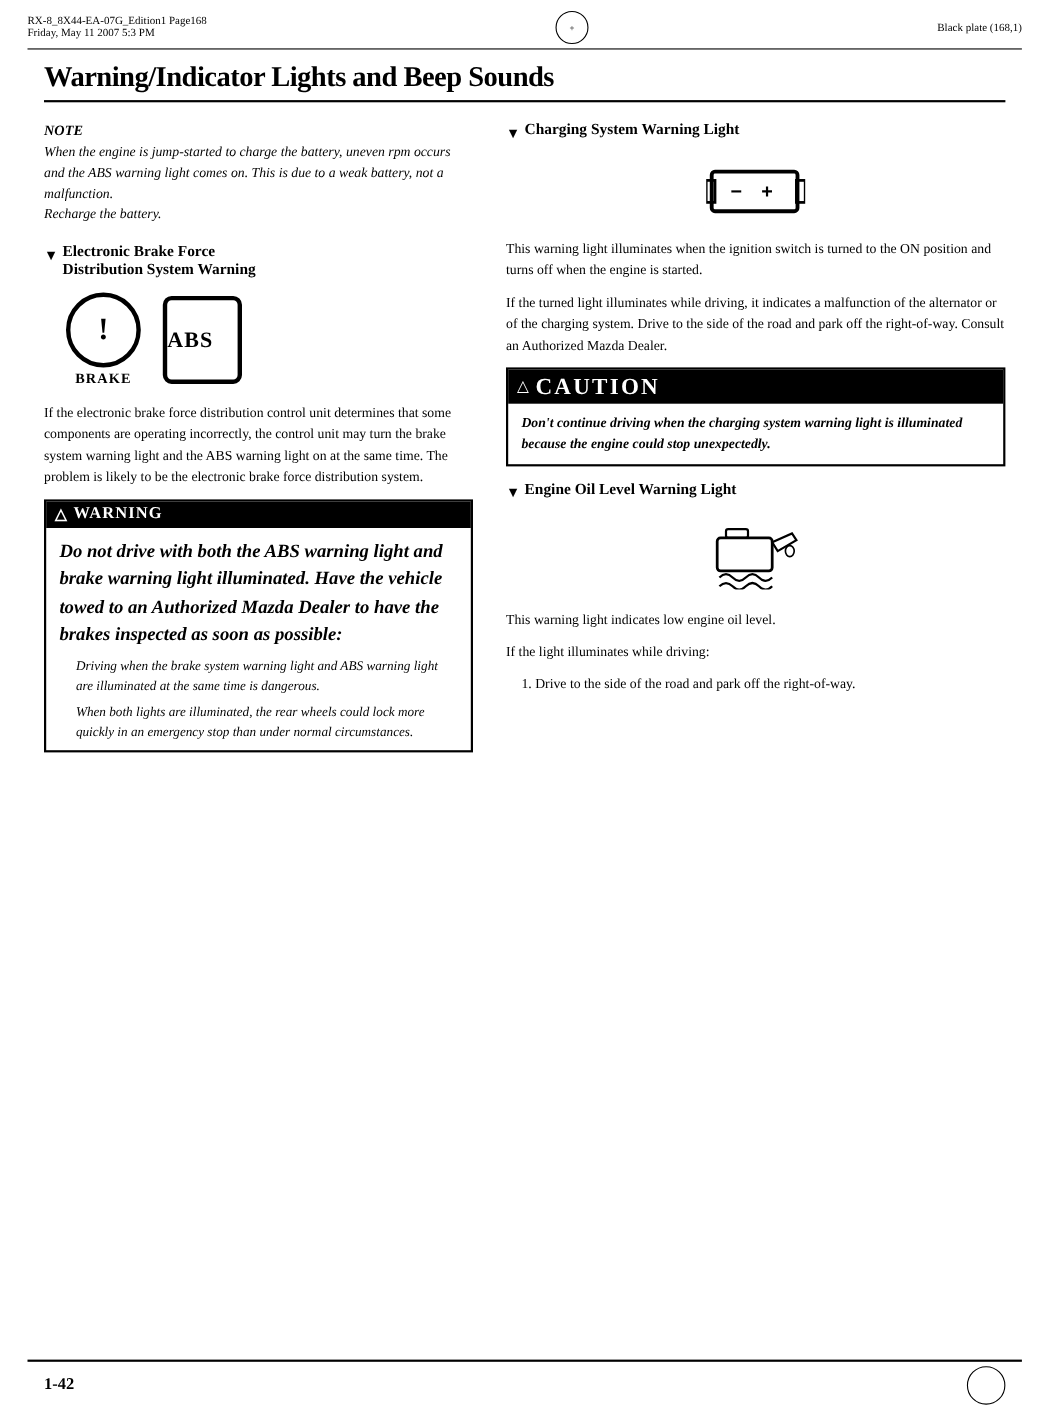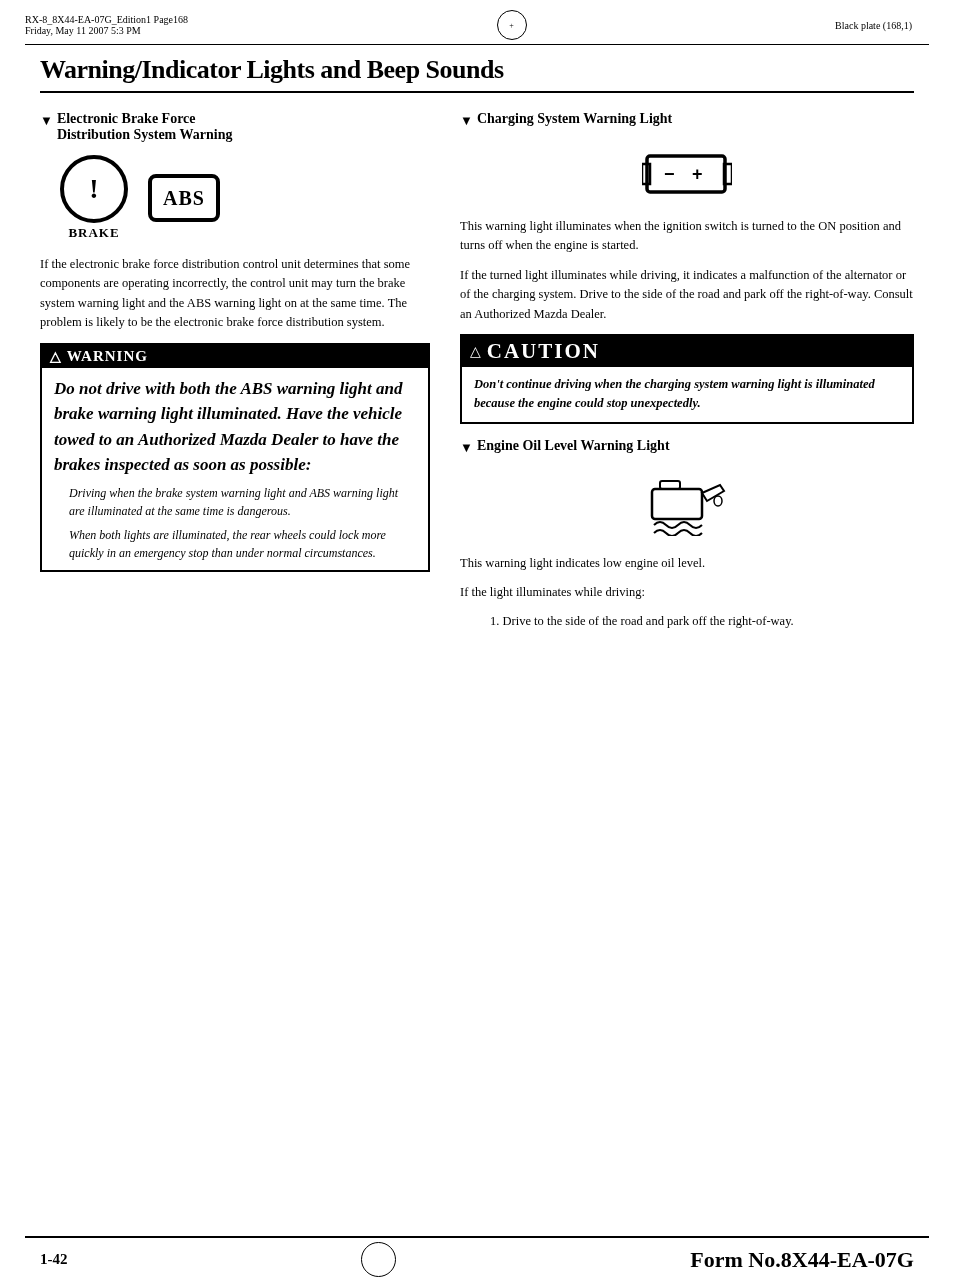--- a/index.html
+++ b/index.html
@@ -35,21 +35,21 @@
       border-radius: 50%;
       display: flex;
       align-items: center;
       justify-content: center;
       margin: 0 auto;
       font-size: 8px;
     }
     .header-top-row {
       display: flex;
       justify-content: space-between;
-      padding: 10px 42px 0 25px;
+      padding: 10px 25px 0 25px;
       align-items: center;
     }
     .header-top-center {
       display: flex;
       flex-direction: column;
       align-items: center;
     }
 
     
     .content-area {
@@ -151,26 +151,25 @@
     }
     .brake-label {
       font-size: 13px;
       font-weight: bold;
       letter-spacing: 1px;
     }
 
     
     .abs-icon-wrap {
       width: 72px;
-      height: 48px;
+      height: 80px;
       border: 4px solid #000;
       border-radius: 8px;
       display: flex;
       align-items: center;
-      justify-content: center;
     }
     .abs-text {
       font-size: 20px;
       font-weight: bold;
       letter-spacing: 1px;
     }
 
     
     .body-text {
       font-size: 12.5px;
@@ -322,20 +321,24 @@
 
     <div style="margin-bottom:6px;">
       <div class="page-title">Warning/Indicator Lights and Beep Sounds</div>
     </div>
     <hr class="title-rule">
 
     <div class="two-col">
 
       <div class="col-left">
 
+        <div class="note-box">
+          <div class="note-title">NOTE</div>
+          <div class="note-text">When the engine is jump-started to charge the battery, uneven rpm occurs and the ABS warning light comes on. This is due to a weak battery, not a malfunction.<br>Recharge the battery.</div>
+        </div>
 
         <div class="section-heading">
           <span class="triangle-icon">▼</span>
           <span>Electronic Brake Force<br>Distribution System Warning</span>
         </div>
 
         <div class="icons-row">
 
           <div class="brake-icon-wrap">
             <div class="brake-circle">
@@ -417,31 +420,30 @@
 
             <path d="M12 54 Q18 48 24 54 Q30 60 36 54 Q42 48 48 54 Q54 60 60 54" fill="none" stroke="#000" stroke-width="2"></path>
             <path d="M12 62 Q18 56 24 62 Q30 68 36 62 Q42 56 48 62 Q54 68 60 62" fill="none" stroke="#000" stroke-width="2"></path>
 
             <ellipse cx="76" cy="30" rx="4" ry="5" fill="none" stroke="#000" stroke-width="1.5"></ellipse>
           </svg>
         </div>
 
         <div class="body-text">This warning light indicates low engine oil level.</div>
         <div class="body-text">If the light illuminates while driving:</div>
-        <div class="body-text" style="margin-left:30px;">
+        <div class="body-text" style="margin-left:14px;">
           1.&nbsp;<span>Drive to the side of the road and park off the right-of-way.</span>
         </div>
 
       </div>
     </div>
 
   </div>
 
   <div class="page-footer">
     <div class="footer-top-line"></div>
     <div class="footer-content">
       <div class="page-number">1-42</div>
       <div class="footer-circle"></div>
-      <div class="form-number">Form No.8X44-EA-07G</div>
     </div>
   </div>
 
 </div>
 
 </body></html>

